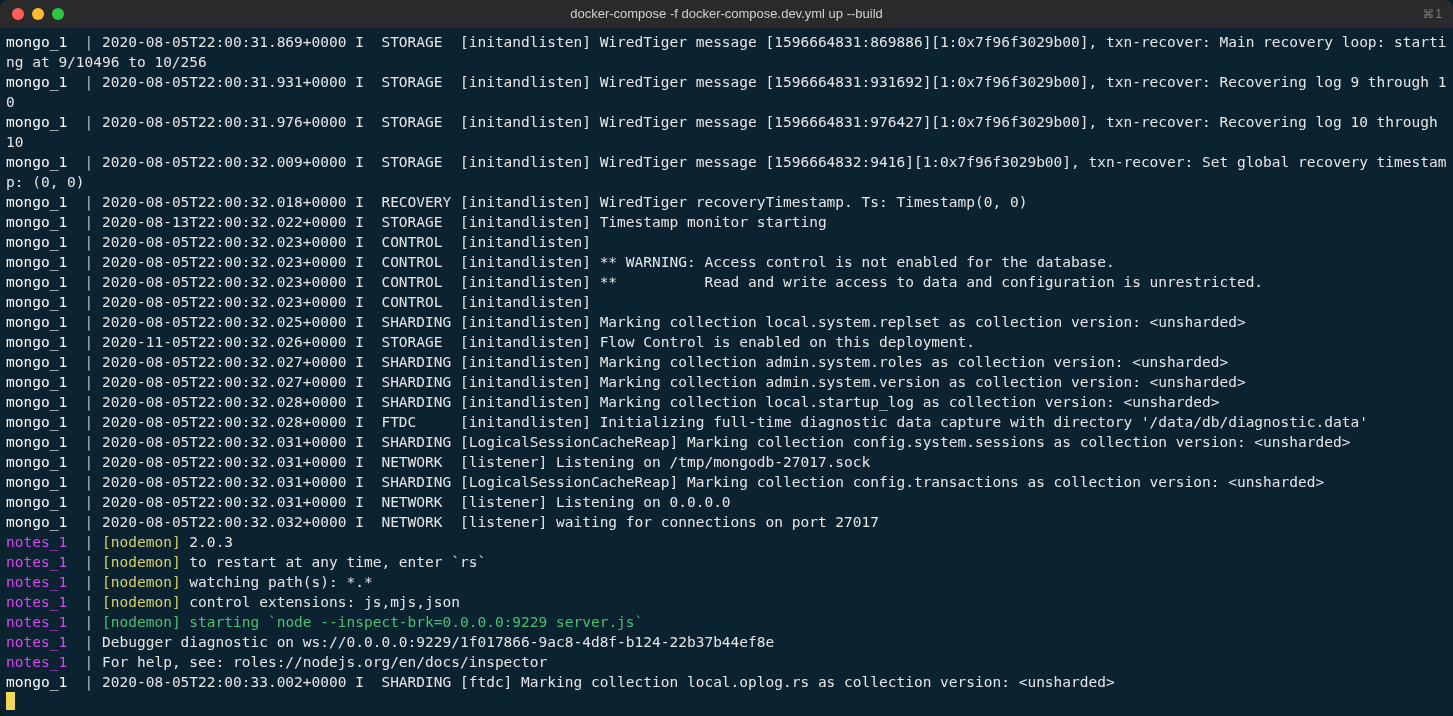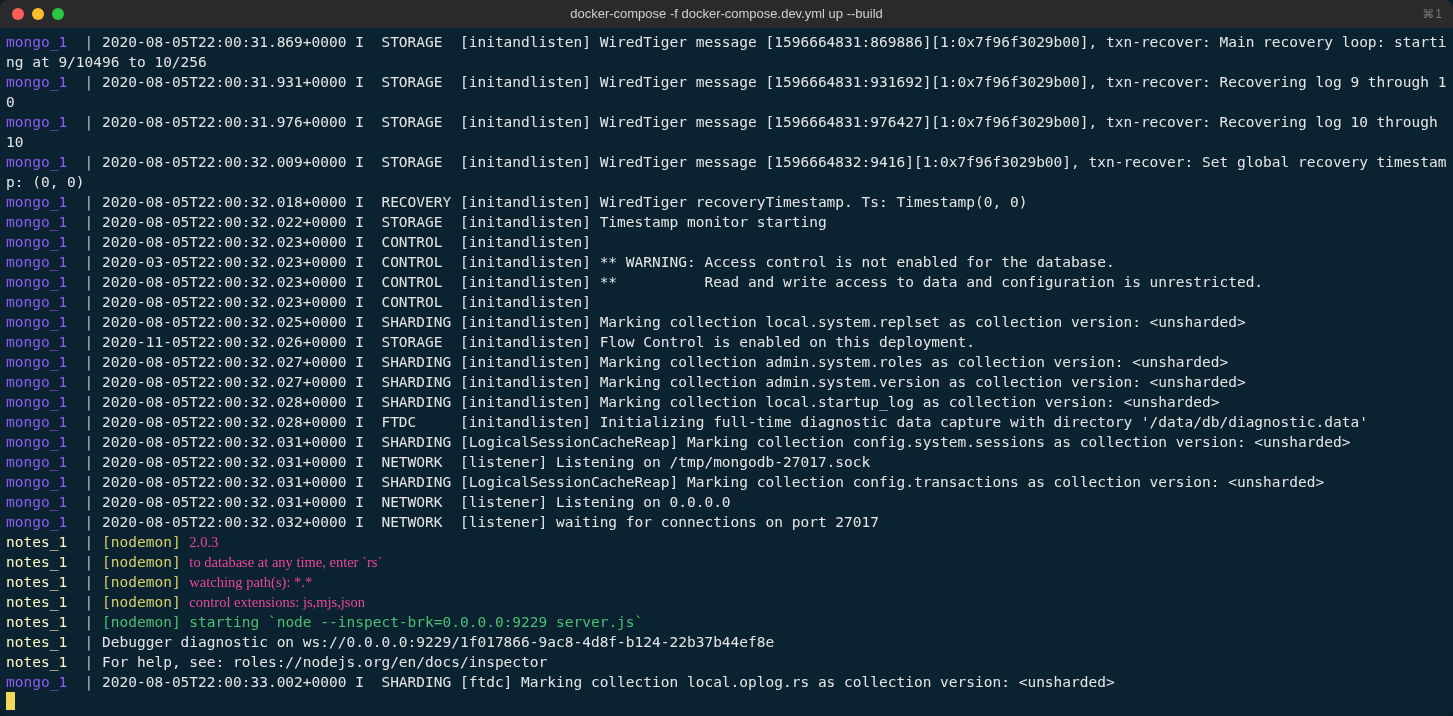--- a/index.html
+++ b/index.html
@@ -57,26 +57,26 @@
     letter-spacing: 1px;
     font-family: -apple-system, BlinkMacSystemFont, sans-serif;
   }
   .term {
     flex: 1 1 auto;
     padding: 4px 6px 4px 6px;
     white-space: pre-wrap;
     word-break: break-all;
     overflow: hidden;
   }
-  .svc-mongo { color: #8b5cf6; }
-  .svc-notes { color: #fef9c3; }
+  .svc-mongo { color: #ffffff; }
+  .svc-notes { color: #d946ef; }
   .pipe { color: #bdbdbd; }
   .txt { color: #e6e6e6; }
   .nodemon-tag { color: #d6d16a; }
-  .nodemon-msg { color: #ec4899; font-family: Liberation Serif, serif; }
+  .nodemon-msg { color: #e5e5e5; }
   .nodemon-start { color: #4fbf73; }
   .cursor {
     display: inline-block;
     width: 9px;
     height: 18px;
     background: #f2d85a;
     vertical-align: text-bottom;
   }
 </style>
 </head>
@@ -91,38 +91,38 @@
     </div>
     <div class="title">docker-compose -f docker-compose.dev.yml up --build</div>
     <div class="titlebar-right">⌘1</div>
   </div>
 
   <div class="term"><span class="svc-mongo">mongo_1</span>  <span class="pipe">|</span> <span class="txt">2020-08-05T22:00:31.869+0000 I  STORAGE  [initandlisten] WiredTiger message [1596664831:869886][1:0x7f96f3029b00], txn-recover: Main recovery loop: starting at 9/10496 to 10/256</span>
 <span class="svc-mongo">mongo_1</span>  <span class="pipe">|</span> <span class="txt">2020-08-05T22:00:31.931+0000 I  STORAGE  [initandlisten] WiredTiger message [1596664831:931692][1:0x7f96f3029b00], txn-recover: Recovering log 9 through 10</span>
 <span class="svc-mongo">mongo_1</span>  <span class="pipe">|</span> <span class="txt">2020-08-05T22:00:31.976+0000 I  STORAGE  [initandlisten] WiredTiger message [1596664831:976427][1:0x7f96f3029b00], txn-recover: Recovering log 10 through 10</span>
 <span class="svc-mongo">mongo_1</span>  <span class="pipe">|</span> <span class="txt">2020-08-05T22:00:32.009+0000 I  STORAGE  [initandlisten] WiredTiger message [1596664832:9416][1:0x7f96f3029b00], txn-recover: Set global recovery timestamp: (0, 0)</span>
 <span class="svc-mongo">mongo_1</span>  <span class="pipe">|</span> <span class="txt">2020-08-05T22:00:32.018+0000 I  RECOVERY [initandlisten] WiredTiger recoveryTimestamp. Ts: Timestamp(0, 0)</span>
-<span class="svc-mongo">mongo_1</span>  <span class="pipe">|</span> <span class="txt">2020-08-05T22:00:32.022+0000 I  STORAGE  [initandlisten] Timestamp monitor starting</span>
+<span class="svc-mongo">mongo_1</span>  <span class="pipe">|</span> <span class="txt">2020-08-13T22:00:32.022+0000 I  STORAGE  [initandlisten] Timestamp monitor starting</span>
 <span class="svc-mongo">mongo_1</span>  <span class="pipe">|</span> <span class="txt">2020-08-05T22:00:32.023+0000 I  CONTROL  [initandlisten]</span>
-<span class="svc-mongo">mongo_1</span>  <span class="pipe">|</span> <span class="txt">2020-03-05T22:00:32.023+0000 I  CONTROL  [initandlisten] ** WARNING: Access control is not enabled for the database.</span>
+<span class="svc-mongo">mongo_1</span>  <span class="pipe">|</span> <span class="txt">2020-08-05T22:00:32.023+0000 I  CONTROL  [initandlisten] ** WARNING: Access control is not enabled for the database.</span>
 <span class="svc-mongo">mongo_1</span>  <span class="pipe">|</span> <span class="txt">2020-08-05T22:00:32.023+0000 I  CONTROL  [initandlisten] **          Read and write access to data and configuration is unrestricted.</span>
 <span class="svc-mongo">mongo_1</span>  <span class="pipe">|</span> <span class="txt">2020-08-05T22:00:32.023+0000 I  CONTROL  [initandlisten]</span>
 <span class="svc-mongo">mongo_1</span>  <span class="pipe">|</span> <span class="txt">2020-08-05T22:00:32.025+0000 I  SHARDING [initandlisten] Marking collection local.system.replset as collection version: &lt;unsharded&gt;</span>
 <span class="svc-mongo">mongo_1</span>  <span class="pipe">|</span> <span class="txt">2020-11-05T22:00:32.026+0000 I  STORAGE  [initandlisten] Flow Control is enabled on this deployment.</span>
 <span class="svc-mongo">mongo_1</span>  <span class="pipe">|</span> <span class="txt">2020-08-05T22:00:32.027+0000 I  SHARDING [initandlisten] Marking collection admin.system.roles as collection version: &lt;unsharded&gt;</span>
 <span class="svc-mongo">mongo_1</span>  <span class="pipe">|</span> <span class="txt">2020-08-05T22:00:32.027+0000 I  SHARDING [initandlisten] Marking collection admin.system.version as collection version: &lt;unsharded&gt;</span>
 <span class="svc-mongo">mongo_1</span>  <span class="pipe">|</span> <span class="txt">2020-08-05T22:00:32.028+0000 I  SHARDING [initandlisten] Marking collection local.startup_log as collection version: &lt;unsharded&gt;</span>
 <span class="svc-mongo">mongo_1</span>  <span class="pipe">|</span> <span class="txt">2020-08-05T22:00:32.028+0000 I  FTDC     [initandlisten] Initializing full-time diagnostic data capture with directory '/data/db/diagnostic.data'</span>
 <span class="svc-mongo">mongo_1</span>  <span class="pipe">|</span> <span class="txt">2020-08-05T22:00:32.031+0000 I  SHARDING [LogicalSessionCacheReap] Marking collection config.system.sessions as collection version: &lt;unsharded&gt;</span>
 <span class="svc-mongo">mongo_1</span>  <span class="pipe">|</span> <span class="txt">2020-08-05T22:00:32.031+0000 I  NETWORK  [listener] Listening on /tmp/mongodb-27017.sock</span>
 <span class="svc-mongo">mongo_1</span>  <span class="pipe">|</span> <span class="txt">2020-08-05T22:00:32.031+0000 I  SHARDING [LogicalSessionCacheReap] Marking collection config.transactions as collection version: &lt;unsharded&gt;</span>
 <span class="svc-mongo">mongo_1</span>  <span class="pipe">|</span> <span class="txt">2020-08-05T22:00:32.031+0000 I  NETWORK  [listener] Listening on 0.0.0.0</span>
 <span class="svc-mongo">mongo_1</span>  <span class="pipe">|</span> <span class="txt">2020-08-05T22:00:32.032+0000 I  NETWORK  [listener] waiting for connections on port 27017</span>
 <span class="svc-notes">notes_1</span>  <span class="pipe">|</span> <span class="nodemon-tag">[nodemon]</span> <span class="nodemon-msg">2.0.3</span>
-<span class="svc-notes">notes_1</span>  <span class="pipe">|</span> <span class="nodemon-tag">[nodemon]</span> <span class="nodemon-msg">to database at any time, enter `rs`</span>
+<span class="svc-notes">notes_1</span>  <span class="pipe">|</span> <span class="nodemon-tag">[nodemon]</span> <span class="nodemon-msg">to restart at any time, enter `rs`</span>
 <span class="svc-notes">notes_1</span>  <span class="pipe">|</span> <span class="nodemon-tag">[nodemon]</span> <span class="nodemon-msg">watching path(s): *.*</span>
 <span class="svc-notes">notes_1</span>  <span class="pipe">|</span> <span class="nodemon-tag">[nodemon]</span> <span class="nodemon-msg">control extensions: js,mjs,json</span>
 <span class="svc-notes">notes_1</span>  <span class="pipe">|</span> <span class="nodemon-start">[nodemon]</span> <span class="nodemon-start">starting `node --inspect-brk=0.0.0.0:9229 server.js`</span>
 <span class="svc-notes">notes_1</span>  <span class="pipe">|</span> <span class="txt">Debugger diagnostic on ws://0.0.0.0:9229/1f017866-9ac8-4d8f-b124-22b37b44ef8e</span>
 <span class="svc-notes">notes_1</span>  <span class="pipe">|</span> <span class="txt">For help, see: roles://nodejs.org/en/docs/inspector</span>
 <span class="svc-mongo">mongo_1</span>  <span class="pipe">|</span> <span class="txt">2020-08-05T22:00:33.002+0000 I  SHARDING [ftdc] Marking collection local.oplog.rs as collection version: &lt;unsharded&gt;</span>
 <span class="cursor"></span></div>
 </div>
 
 </body></html>

